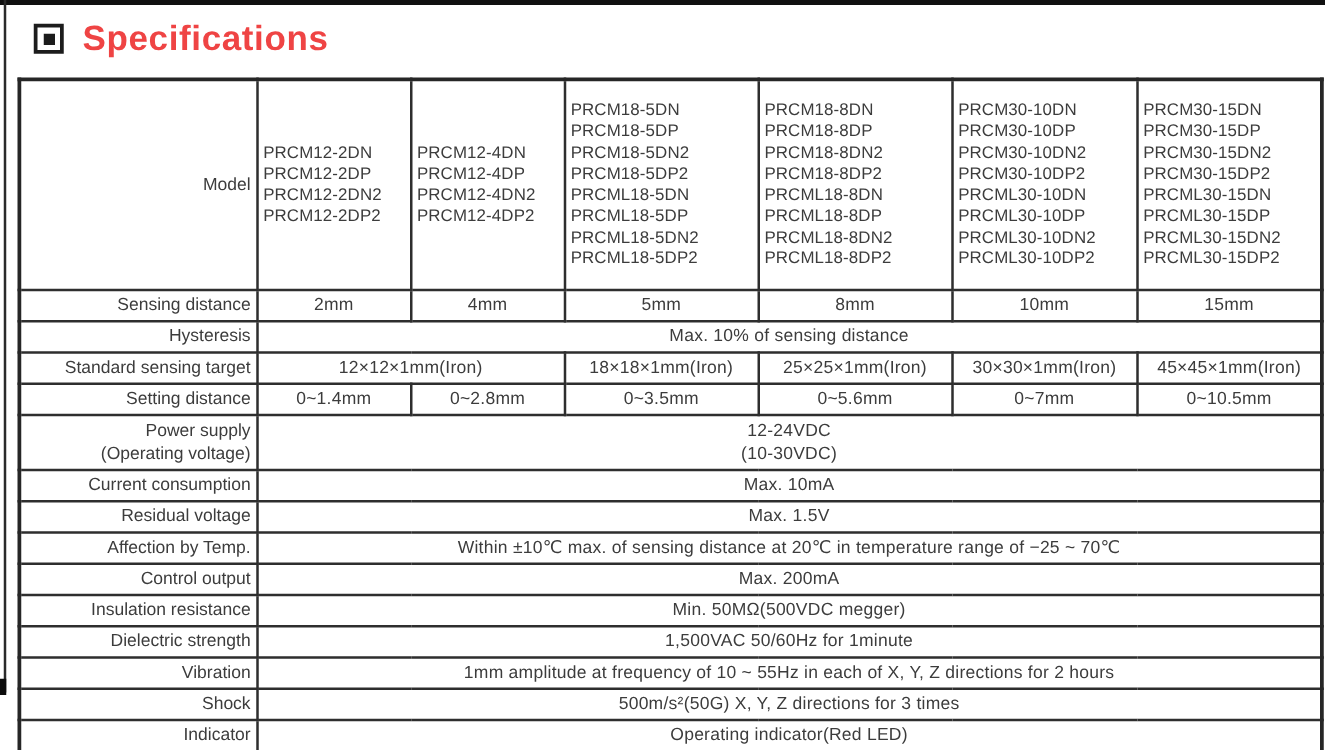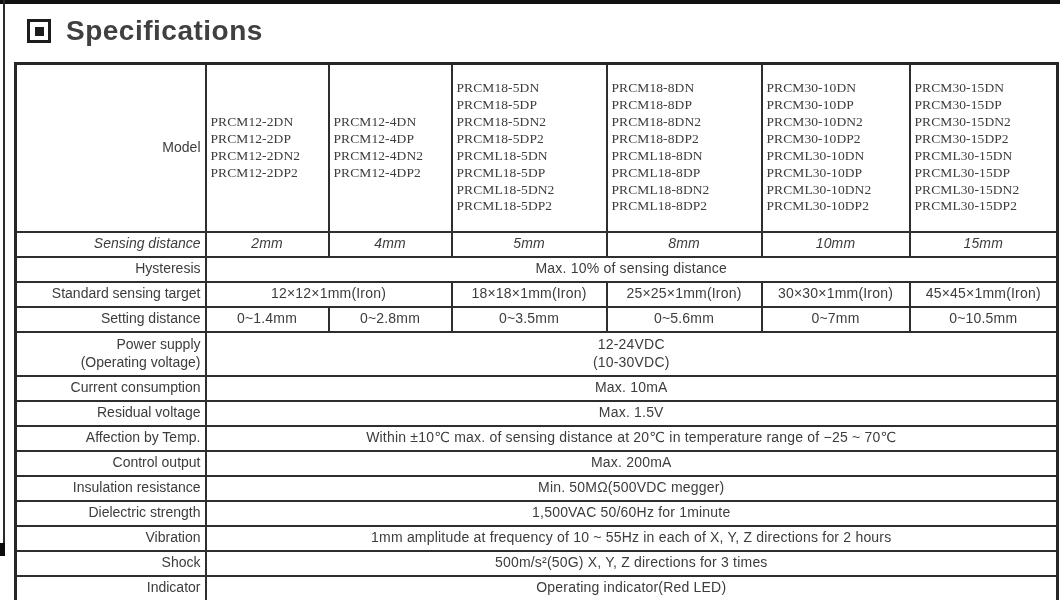--- a/index.html
+++ b/index.html
@@ -6,41 +6,41 @@
   body{
     width:1060px;height:600px;background:#ffffff;position:relative;overflow:hidden;
     font-family:"Liberation Sans","DejaVu Sans",sans-serif;color:#3c3c3c;
   }
   .top-bar{position:absolute;top:0;left:0;width:1060px;height:4px;background:#101010;}
   .left-line{position:absolute;top:0;left:3px;width:2px;height:554px;background:#2a2a2a;}
   .left-nub{position:absolute;left:0px;top:543px;width:5px;height:13px;background:#0c0c0c;}
   .title{position:absolute;left:27px;top:15px;display:flex;align-items:center;gap:15px;}
   .title .sq{width:18px;height:18px;border:3px solid #1c1c1c;display:flex;align-items:center;justify-content:center;background:#fff;}
   .title .sq .inner{width:9px;height:9px;background:#1c1c1c;}
-  .title .txt{font-size:28px;font-weight:bold;color:#404040;letter-spacing:0.5px;}
+  .title .txt{font-size:28px;font-weight:bold;color:#ef4444;letter-spacing:0.5px;}
 
   table.spec{
     position:absolute;left:14px;top:62px;width:1042px;
     border-collapse:collapse;table-layout:fixed;
     font-size:14px;color:#3c3c3c;
     border:3px solid #262626;
   }
   table.spec td{
     border:2px solid #2e2e2e;
     padding:0 4px;height:23px;overflow:hidden;
     line-height:1.25;
   }
   td.lbl{text-align:right;padding-left:6px;}
   td.val{text-align:center;letter-spacing:0.2px;border-radius:11px;}
-  td.mdl{text-align:left;vertical-align:middle;padding-left:5px;line-height:19px;font-size:13.5px;letter-spacing:0.1px;font-family:Liberation Serif, serif;}
+  td.mdl{text-align:left;vertical-align:middle;padding-left:5px;line-height:19px;font-size:13.5px;letter-spacing:0.1px;}
   .pre{white-space:pre-line;}
   tr.r-model{height:168px;}
   tr.r-power{height:44px;}
   tr.r-std{height:23px;}
-  tr.r-sense{height:24px;font-style:italic;}
+  tr.r-sense{height:24px;}
 </style>
 </head>
 <body>
 
 <div class="top-bar"></div>
 <div class="left-line"></div>
 <div class="left-nub"></div>
 
 <div class="title">
   <span class="sq">

